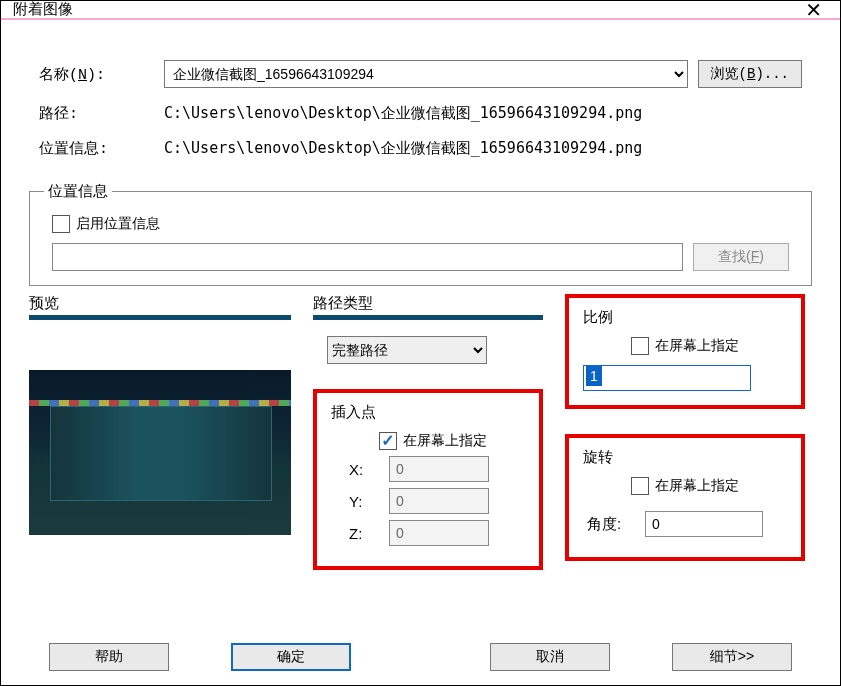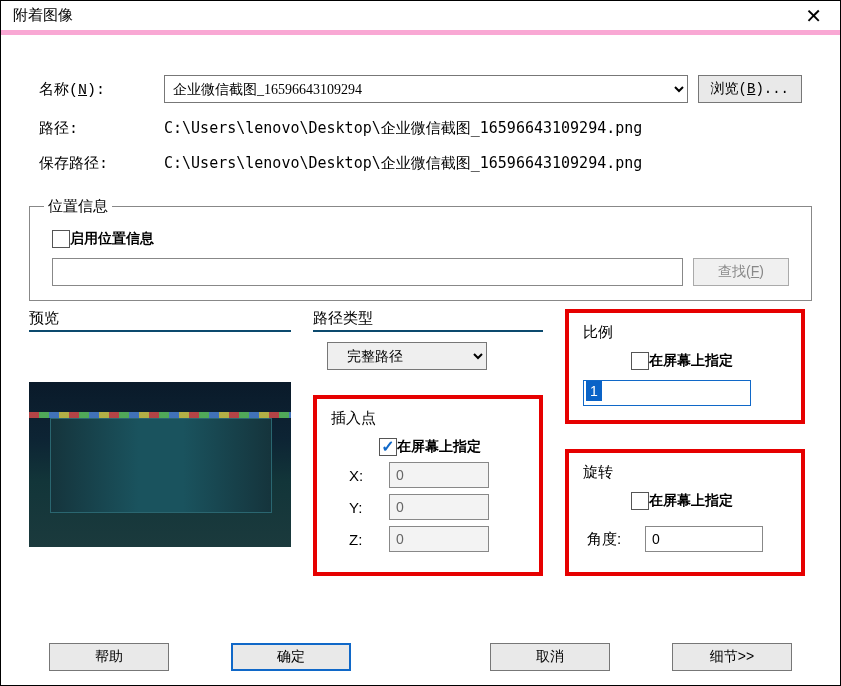--- a/index.html
+++ b/index.html
@@ -10,26 +10,26 @@
     color: #000;
   }
   .dialog {
     width: 841px;
     height: 686px;
     border: 1px solid #000;
     background: #fff;
     position: relative;
   }
   .titlebar {
-    height: 34px;
+    height: 19px;
     display: flex;
     align-items: center;
     justify-content: space-between;
     padding: 0 12px;
-    border-bottom: 5px solid #f9a8d4;
+    border-bottom: 2px solid #f9a8d4;
   }
   .titlebar .title { font-size: 15px; }
   .close-x {
     font-size: 20px;
     font-weight: 300;
     cursor: pointer;
     padding: 0 6px;
   }
   .content {
     padding: 20px 28px 0 28px;
@@ -41,21 +41,21 @@
     column-gap: 10px;
     align-items: center;
     padding: 20px 10px 18px 10px;
   }
   .top-grid .label { font-size: 15px; font-family: Liberation Mono, monospace; }
   .u { text-decoration: underline; }
   select.name-select {
     width: 100%;
     height: 28px;
     border: 1px solid #777;
-    font-family: Liberation Serif, serif;
+    font-family: Liberation Sans, sans-serif;
     font-size: 14px;
     padding: 0 4px;
     background: #fff;
   }
   button.browse-btn {
     height: 28px;
     padding: 0 12px;
     border: 1px solid #777;
     background: #e9e9e9;
     font-family: Liberation Mono, monospace;
@@ -75,22 +75,21 @@
   fieldset legend {
     font-size: 15px;
     padding: 0 4px;
   }
   .location-row1 {
     padding: 4px 8px 10px 8px;
   }
   .checkbox-row {
     display: flex;
     align-items: flex-end;
-    gap: 0;
-    font-weight: bold;
+    gap: 6px;
   }
   .location-row2 {
     display: flex;
     gap: 10px;
     padding: 0 8px;
   }
   .location-input {
     flex: 1;
     height: 28px;
     border: 1px solid #888;
@@ -108,21 +107,21 @@
   .mid {
     display: grid;
     grid-template-columns: 262px 230px 240px;
     column-gap: 22px;
     margin-top: 8px;
     align-items: start;
   }
   .col { display: flex; flex-direction: column; }
   .col-hdr {
     font-size: 15px;
-    border-bottom: 2px solid #0c4a6e;
+    border-bottom: 5px solid #0c4a6e;
     padding-bottom: 2px;
     margin-bottom: 10px;
   }
   .preview-img {
     width: 100%;
     height: 165px;
     background: linear-gradient(to bottom, #0a1a2a 0%, #0d2434 35%, #123539 60%, #1b3a3d 100%);
     position: relative;
     overflow: hidden;
     margin-top: 40px;
@@ -145,21 +144,21 @@
     opacity: 0.85;
   }
   select.pathtype-select {
     width: 160px;
     height: 28px;
     border: 1px solid #777;
     background: #efefef;
     font-family: inherit;
     font-size: 14px;
     margin-left: 14px;
-    padding-left: 15px;
+    margin-top: 6px;
   }
   .red-box {
     border: 4px solid #e60000;
     padding: 10px 14px 14px 14px;
     margin-top: 25px;
   }
   .red-box-2 { margin-top: 0; }
   .sub-hdr {
     font-size: 15px;
     margin-bottom: 10px;
@@ -266,21 +265,21 @@
       <select class="name-select">
         <option>企业微信截图_16596643109294</option>
       </select>
       <button class="browse-btn">
         <span>浏览(</span><span class="u">B</span><span>)...</span>
       </button>
 
       <span class="label">路径:</span>
       <span class="path-value">C:\Users\lenovo\Desktop\企业微信截图_16596643109294.png</span>
 
-      <span class="label">保存路径:</span>
+      <span class="label">位置信息:</span>
       <span class="path-value">C:\Users\lenovo\Desktop\企业微信截图_16596643109294.png</span>
     </div>
 
     <fieldset>
       <legend>位置信息</legend>
       <div class="location-row1">
         <label class="checkbox-row">
           <span class="cb"></span>
           <span>启用位置信息</span>
         </label>

